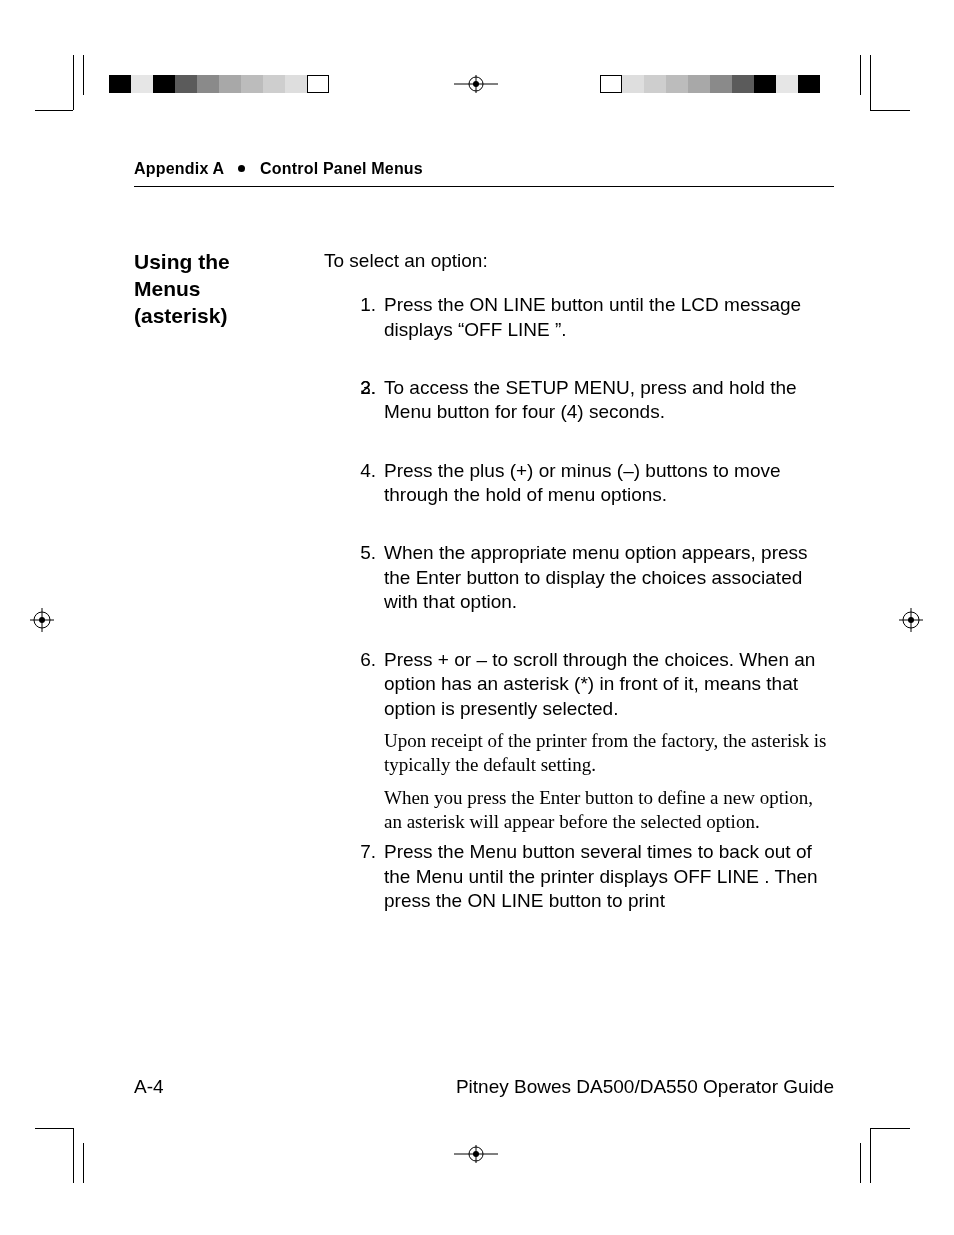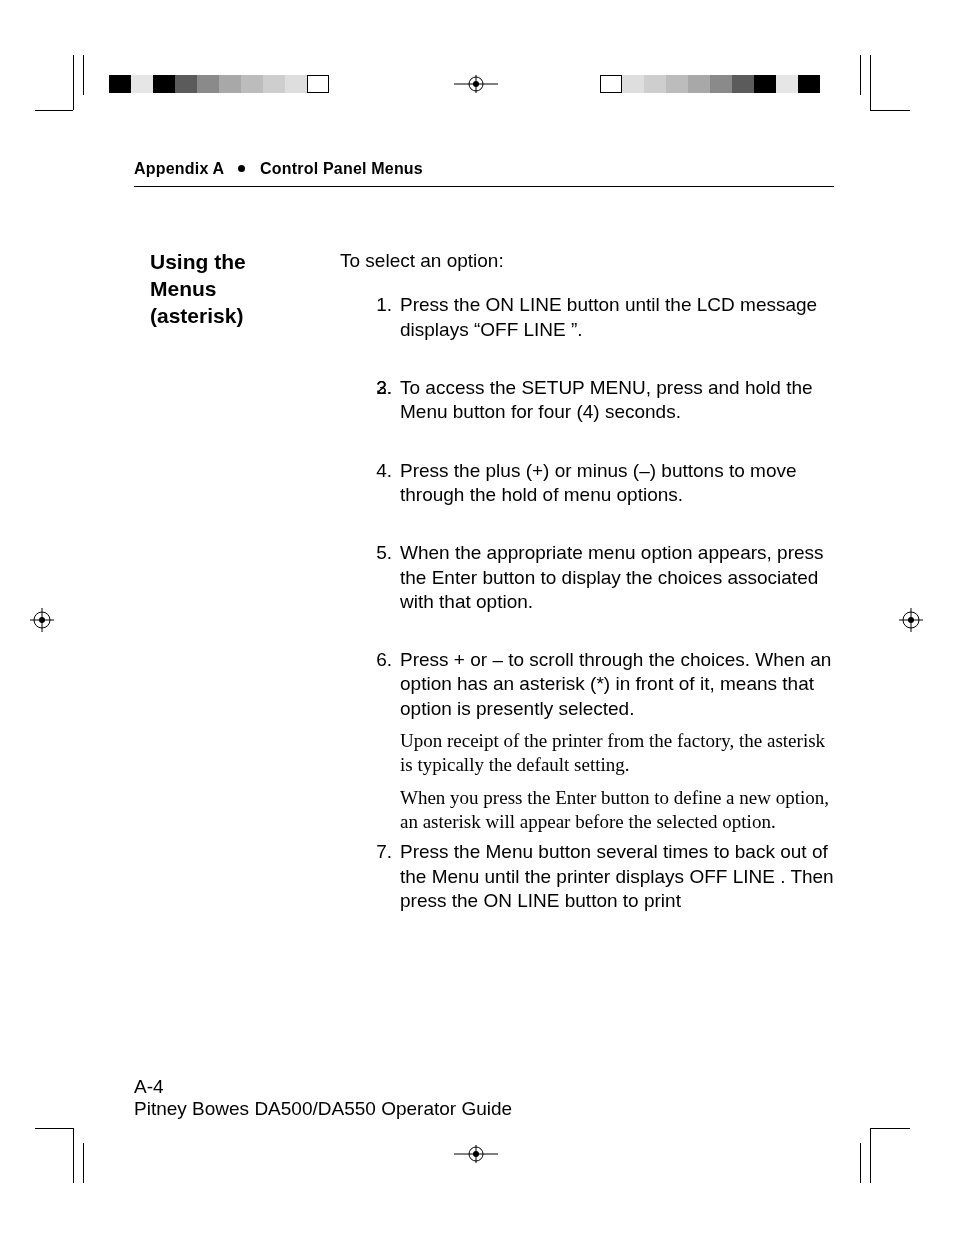--- a/index.html
+++ b/index.html
@@ -61,21 +61,20 @@
     margin: 0 10px 3px 10px;
     width: 7px;
     height: 7px;
     border-radius: 50%;
     background: #000;
   }
 
   .content {
     display: flex;
     margin-top: 62px;
-    margin-left: 16px;
   }
   .side-heading {
     width: 190px;
     flex: 0 0 190px;
     font-weight: bold;
     font-size: 21px;
     line-height: 1.28;
   }
   .body {
     flex: 1;
@@ -109,21 +108,20 @@
   .para { margin-top: 8px; font-family: Liberation Serif, serif; }
 
   .footer {
     position: absolute;
     left: 134px;
     top: 1076px;
     width: 700px;
     display: flex;
     justify-content: space-between;
     font-size: 19px;
-    flex-direction: column;
   }
 </style>
 </head>
 <body>
 
 <svg style="position:absolute;left:454px;top:75px" width="44" height="18" viewBox="0 0 44 18">
   <line x1="0" y1="9" x2="44" y2="9" stroke="#000" stroke-width="1"></line>
   <circle cx="22" cy="9" r="7" fill="none" stroke="#000" stroke-width="1"></circle>
   <line x1="22" y1="0" x2="22" y2="18" stroke="#000" stroke-width="1"></line>
   <circle cx="22" cy="9" r="3" fill="#000"></circle>

